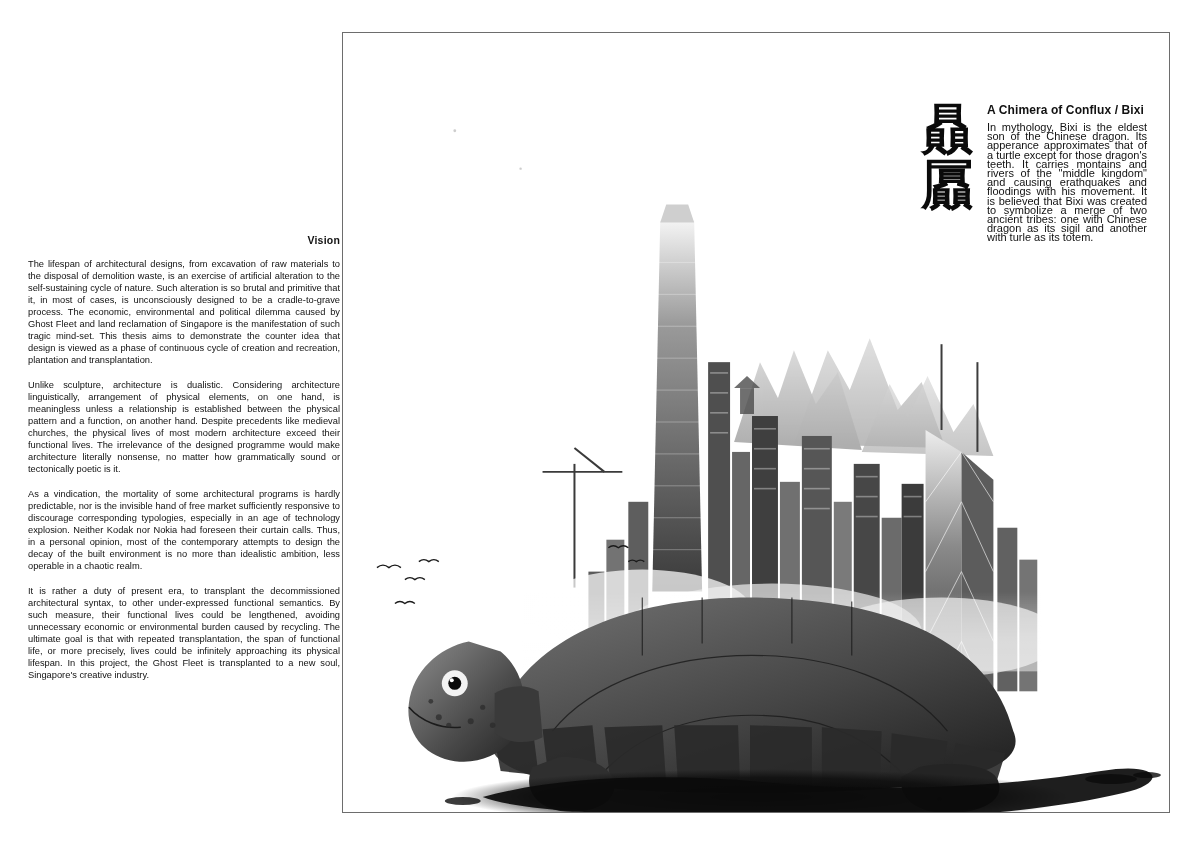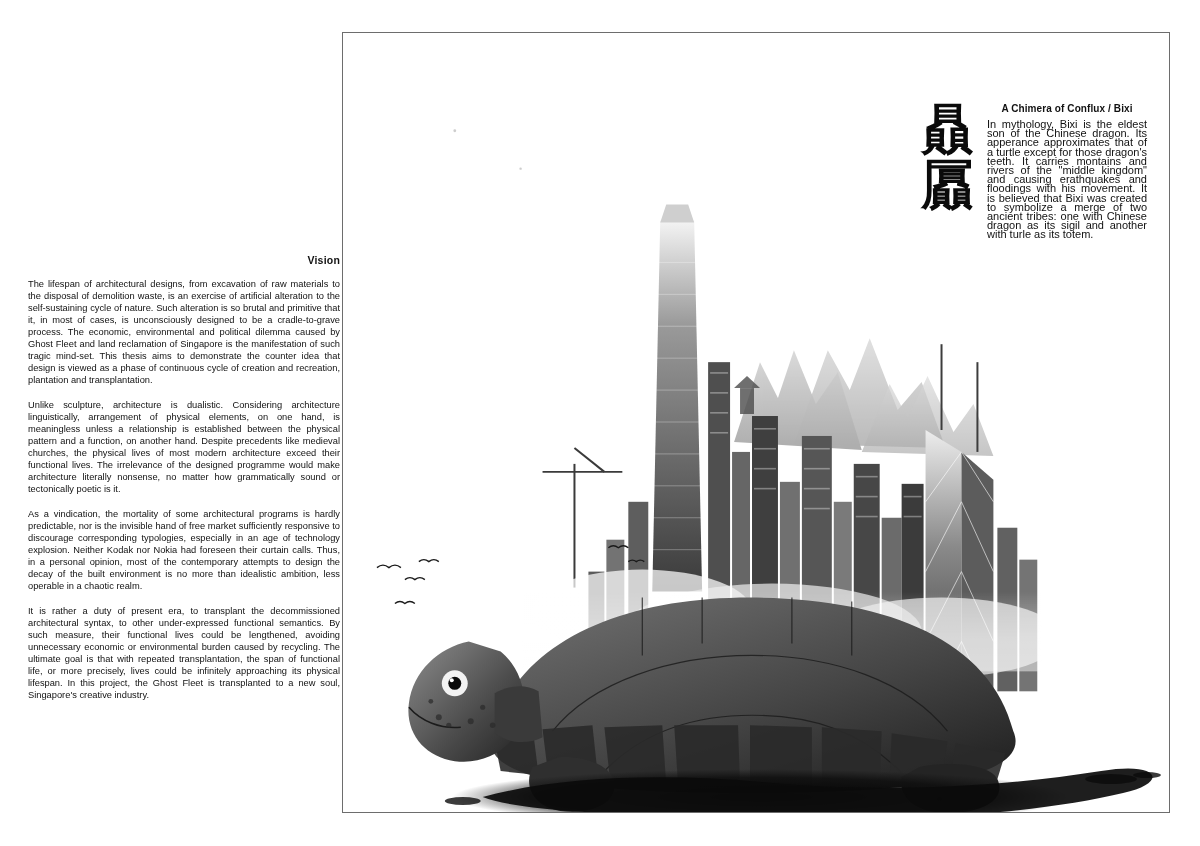--- a/index.html
+++ b/index.html
@@ -13,21 +13,21 @@
     font-family: "Liberation Sans", sans-serif;
     color: #111;
     position: relative;
     overflow: hidden;
   }
 
   
   .left-col {
     position: absolute;
     left: 28px;
-    top: 254px;
+    top: 234px;
     width: 312px;
   }
   .vision-title {
     font-size: 10.5px;
     font-weight: bold;
     text-align: right;
     margin: 0 0 12px 0;
     letter-spacing: 0.2px;
   }
   .vision-para {
@@ -70,25 +70,24 @@
   .seal span { display: block; }
 
   
   .caption {
     position: absolute;
     right: 22px;
     top: 70px;
     width: 160px;
   }
   .caption-title {
-    font-size: 10px;
+    font-size: 12px;
     font-weight: bold;
     margin: 0 0 6px 0;
     letter-spacing: 0.1px;
-    text-align: center;
   }
   .caption-body {
     font-size: 11px;
     line-height: 9.2px;
     text-align: justify;
     margin: 0;
     hyphens: auto;
     -webkit-hyphens: auto;
   }
 

